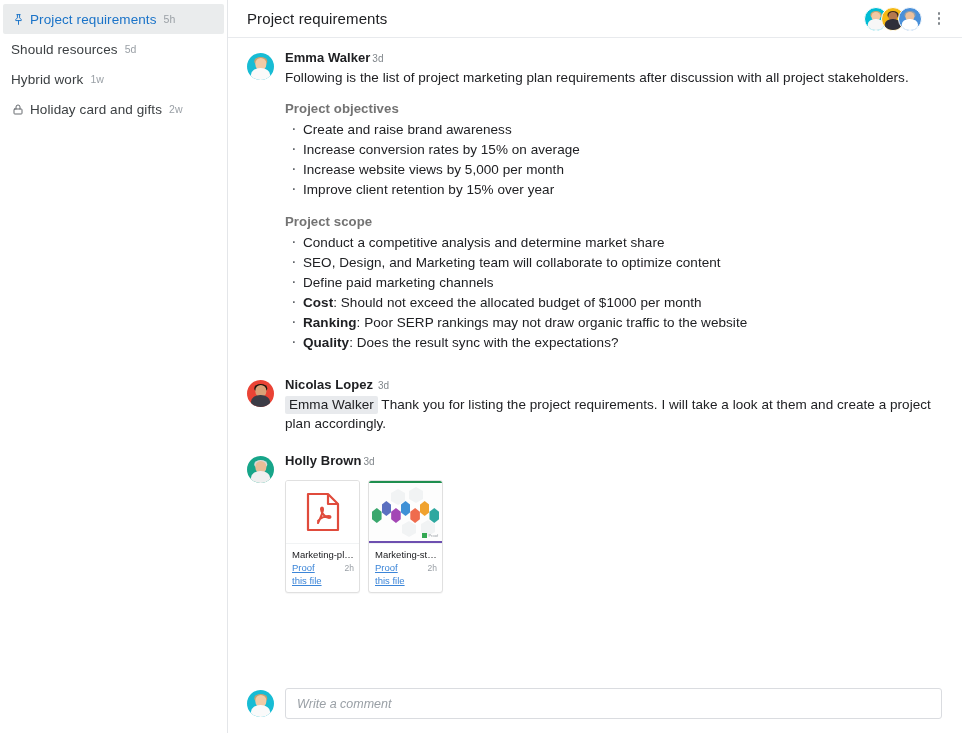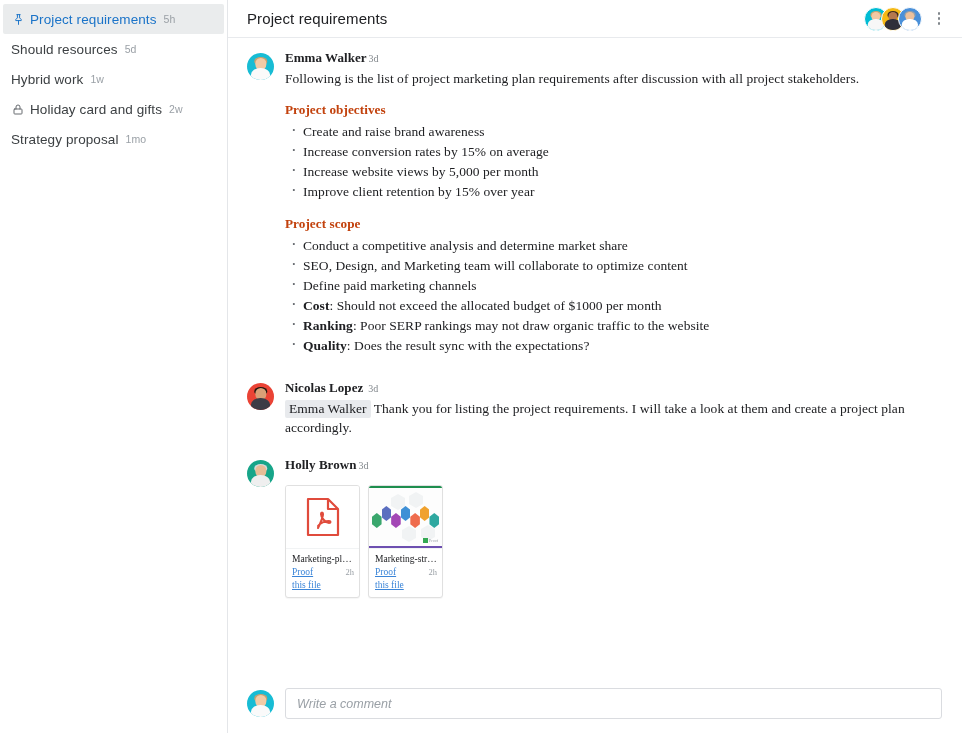--- a/index.html
+++ b/index.html
@@ -118,21 +118,20 @@
     width: 2.6px; height: 2.6px;
     border-radius: 50%;
     background: #80868b;
   }
 
   
   .thread {
     flex: 1 1 auto;
     overflow: hidden;
     padding: 10px 16px 0 19px;
-    font-family: Liberation Serif, serif;
   }
   .msg {
     display: flex;
     margin-bottom: 4px;
   }
   .msg-avatar {
     width: 27px; height: 27px;
     flex: 0 0 27px;
     border-radius: 50%;
     margin-right: 11px;
@@ -161,21 +160,21 @@
   .ptext {
     font-size: 13.5px;
     line-height: 19px;
     color: #202124;
     margin: 3px 0 0 0;
     letter-spacing: 0.05px;
   }
   .sec-title {
     font-size: 13.2px;
     font-weight: bold;
-    color: #c2410c;
+    color: #737373;
     margin: 14px 0 4px 0;
     letter-spacing: 0.05px;
   }
   ul.bullets {
     list-style: none;
     margin: 0;
     padding: 0 0 0 18px;
   }
   ul.bullets li {
     position: relative;
@@ -383,24 +382,20 @@
       <span class="conv-icon">
         <svg width="12" height="13" viewBox="0 0 24 24" fill="none" stroke="#5f6368" stroke-width="1.9" stroke-linecap="round" stroke-linejoin="round">
           <rect x="4" y="11" width="16" height="10" rx="1.5"></rect>
             <path d="M8 11V7a4 4 0 0 1 8 0v4"></path>
         </svg>
       </span>
       <span class="conv-title">Holiday card and gifts</span>
       <span class="conv-time">2w</span>
     </div>
 
-    <div class="conv-item">
-      <span class="conv-title">Strategy proposal</span>
-      <span class="conv-time">1mo</span>
-    </div>
 
   </aside>
 
   <section class="main">
 
     <header class="topbar">
       <div class="topbar-title">Project requirements</div>
 
       <div class="avatar-stack">
         <div class="av" style="background:#00bcd4">

